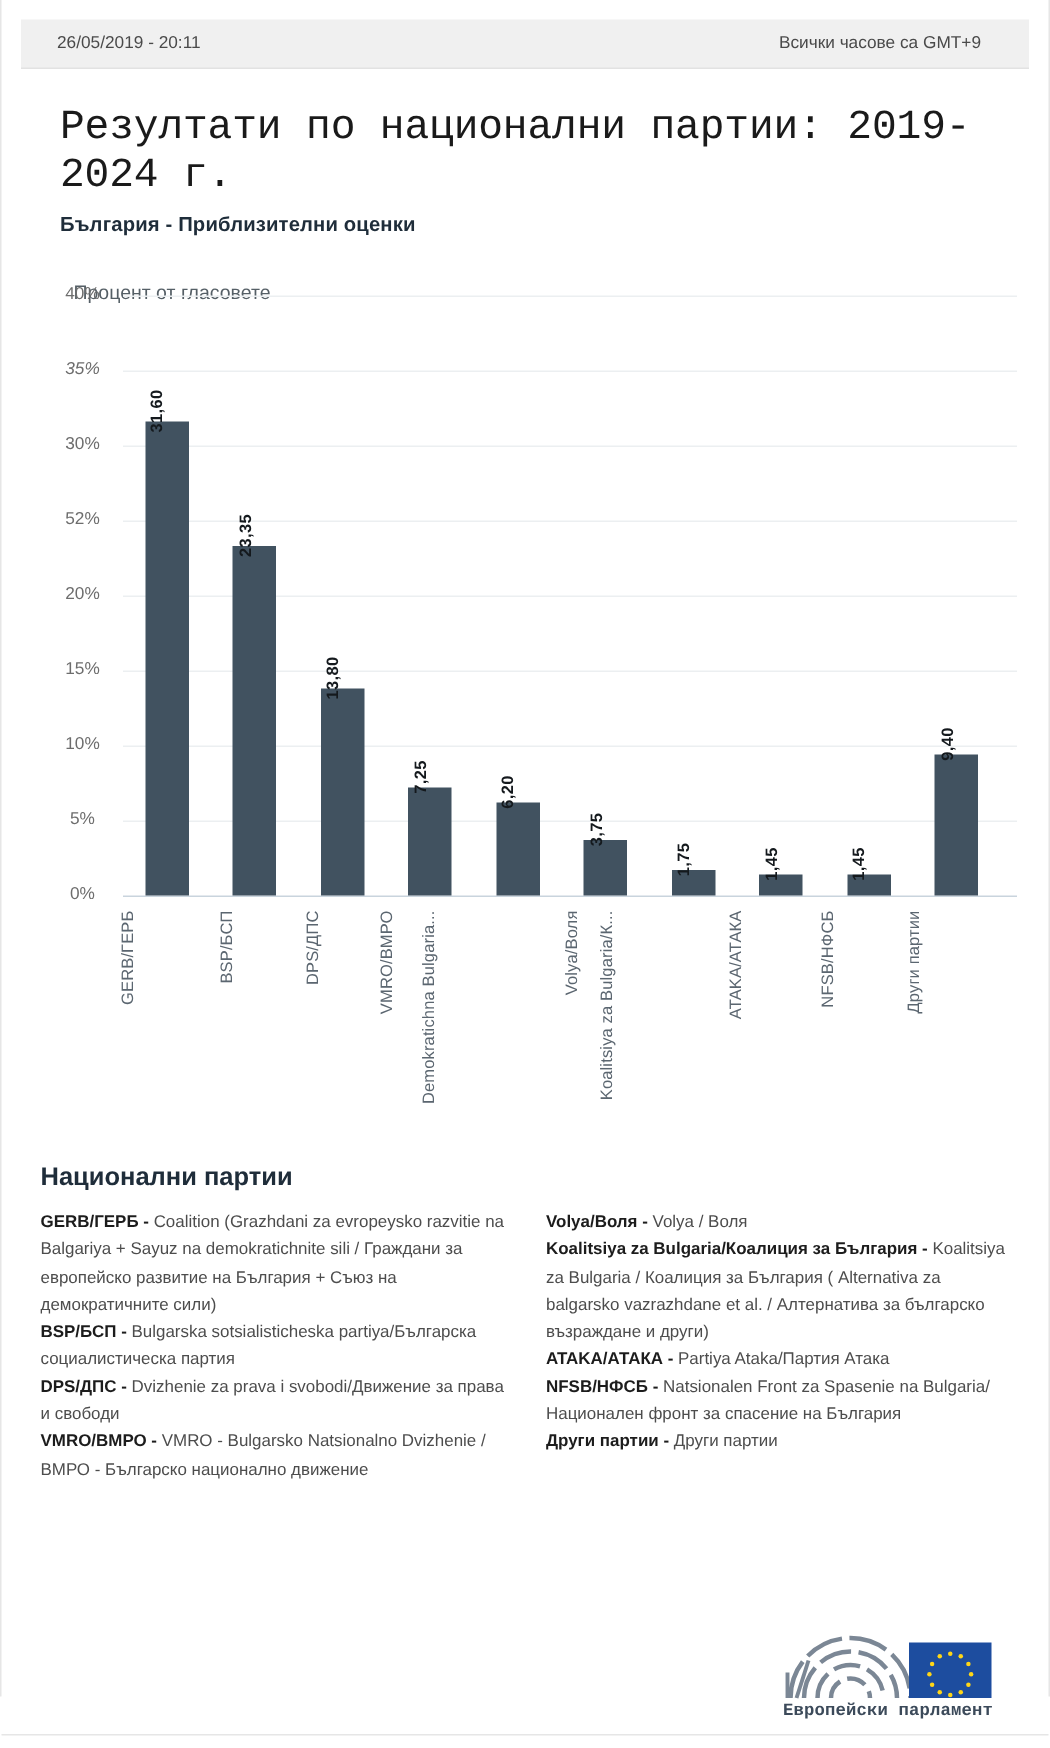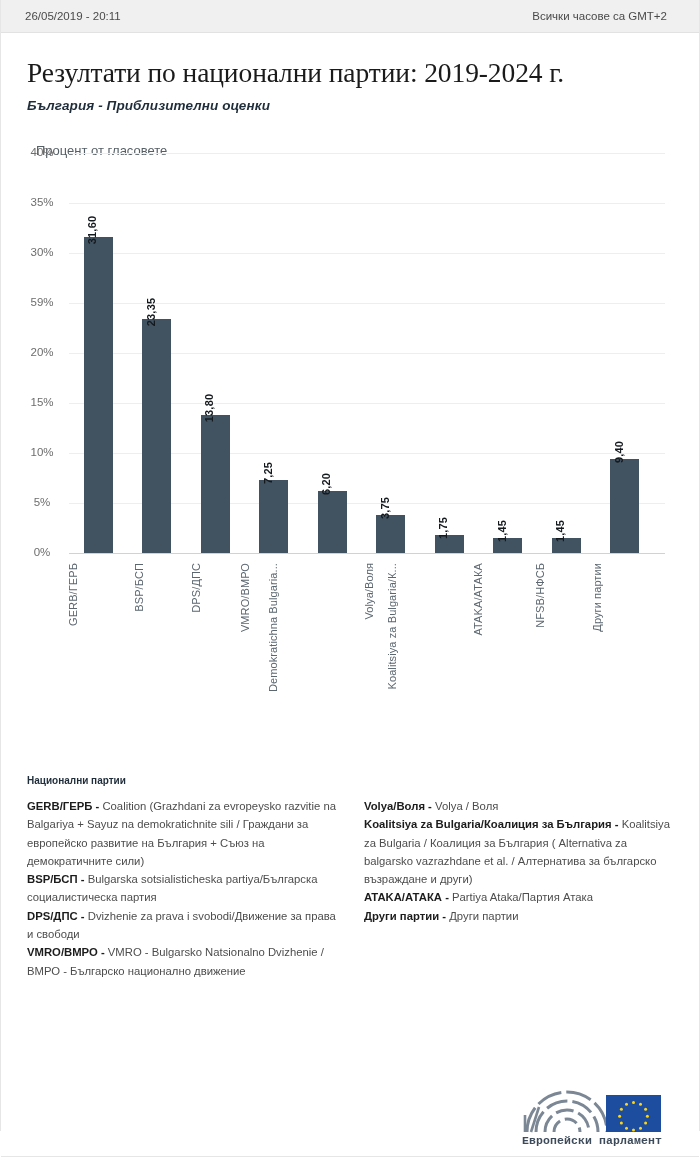--- a/index.html
+++ b/index.html
@@ -31,41 +31,40 @@
     color: #4a4a4a;
   }
   .topbar .tz { padding-right: 10px; }
 
   
   .page {
     position: relative;
     border-left: 1px solid #e6e6e6;
     border-right: 1px solid #e6e6e6;
     min-height: 1131px;
-    padding: 0;
+    padding: 13px;
     background: #fff;
   }
 
   
   .title {
-    font-family: Liberation Serif, serif;
+    font-family: Liberation Mono, monospace;
     font-size: 27.5px;
     font-weight: 400;
     color: #1a1a1a;
     margin: 24px 0 0 26px;
     letter-spacing: -0.1px;
     line-height: 1.15;
   }
   .subtitle {
     font-size: 13.5px;
     font-weight: bold;
     color: #1f2d3a;
     margin: 9px 0 0 26px;
     letter-spacing: 0.1px;
-    font-style: italic;
   }
 
   
   .chart-wrap {
     position: relative;
     margin-top: 22px;
     height: 640px;
   }
   .axis-title {
     position: absolute;
@@ -160,21 +159,21 @@
   }
 
   
   .legend {
     position: absolute;
     top: 775px;
     left: 26px;
     right: 22px;
   }
   .legend-title {
-    font-size: 10px;
+    font-size: 17px;
     font-weight: bold;
     color: #1f2d3a;
     margin-bottom: 11px;
   }
   .legend-cols {
     display: flex;
     gap: 24px;
   }
   .legend-col {
     width: 330px;
@@ -224,45 +223,45 @@
     background: #e6e6e6;
   }
 </style>
 </head>
 <body>
 
 <div class="page">
 
   <div class="topbar">
     <span>26/05/2019 - 20:11</span>
-    <span class="tz">Всички часове са GMT+2</span>
+    <span class="tz">Всички часове са GMT+9</span>
   </div>
 
   <h1 class="title">Резултати по национални партии: 2019-2024 г.</h1>
   <div class="subtitle">България - Приблизителни оценки</div>
 
   <div class="chart-wrap">
     <div class="axis-title">Процент от гласовете</div>
     <div class="plot" id="plot">
         <div class="gridline base" style="top: 418px;"></div>
         <div class="ytick" style="top: 418px;">0%</div>
         <div class="gridline" style="top: 368px;"></div>
         <div class="ytick" style="top: 368px;">5%</div>
         <div class="gridline" style="top: 318px;"></div>
         <div class="ytick" style="top: 318px;">10%</div>
         <div class="gridline" style="top: 268px;"></div>
         <div class="ytick" style="top: 268px;">15%</div>
         <div class="gridline" style="top: 218px;"></div>
         <div class="ytick" style="top: 218px;">20%</div>
         <div class="gridline" style="top: 168px;"></div>
-        <div class="ytick" style="top: 168px;">59%</div>
+        <div class="ytick" style="top: 168px;">52%</div>
         <div class="gridline" style="top: 118px;"></div>
         <div class="ytick" style="top: 118px;">30%</div>
         <div class="gridline" style="top: 68px;"></div>
-        <div class="ytick" style="top: 68px;">35%</div>
+        <div class="ytick" style="top: 68px; font-style: italic;">35%</div>
         <div class="gridline" style="top: 18px;"></div>
         <div class="ytick" style="top: 18px;">40%</div>
         <div class="bars" style="top: 18px; height: 400px; bottom: auto;">
           <div class="barslot">
             <div class="bar" title="GERB/ГЕРБ: 31,60" style="height: 316px; background: rgb(65, 82, 96);">
               <div class="bar-value">31,60</div>
             </div>
           </div>
           <div class="barslot">
             <div class="bar" title="BSP/БСП: 23,35" style="height: 233.5px; background: rgb(65, 82, 96);">
@@ -351,20 +350,21 @@
       <div class="legend-col" id="legend-left">
           <p><b>GERB/ГЕРБ - </b><span>Coalition (Grazhdani za evropeysko razvitie na Balgariya + Sayuz na demokratichnite sili / Граждани за европейско развитие на България + Съюз на демократичните сили)</span></p>
           <p><b>BSP/БСП - </b><span>Bulgarska sotsialisticheska partiya/Българска социалистическа партия</span></p>
           <p><b>DPS/ДПС - </b><span>Dvizhenie za prava i svobodi/Движение за права и свободи</span></p>
           <p><b>VMRO/ВМРО - </b><span>VMRO - Bulgarsko Natsionalno Dvizhenie / ВМРО - Българско национално движение</span></p>
         </div>
       <div class="legend-col" id="legend-right">
           <p><b>Volya/Воля - </b><span>Volya / Воля</span></p>
           <p><b>Koalitsiya za Bulgaria/Коалиция за България - </b><span>Koalitsiya za Bulgaria / Коалиция за България ( Alternativa za balgarsko vazrazhdane et al. / Алтернатива за българско възраждане и други)</span></p>
           <p><b>ATAKA/АТАКА - </b><span>Partiya Ataka/Партия Атака</span></p>
+          <p><b>NFSB/НФСБ - </b><span>Natsionalen Front za Spasenie na Bulgaria/ Национален фронт за спасение на България</span></p>
           <p><b>Други партии - </b><span>Други партии</span></p>
         </div>
     </div>
   </div>
 
   <div class="footer-logo">
     <div class="logo-graphic">
       <svg width="166" height="48" viewBox="0 0 166 48">
         <g fill="none" stroke="#7b8795" stroke-width="3">
           <path d="M18 47 A40 40 0 0 1 98 47" stroke-dasharray="26 5"></path>

